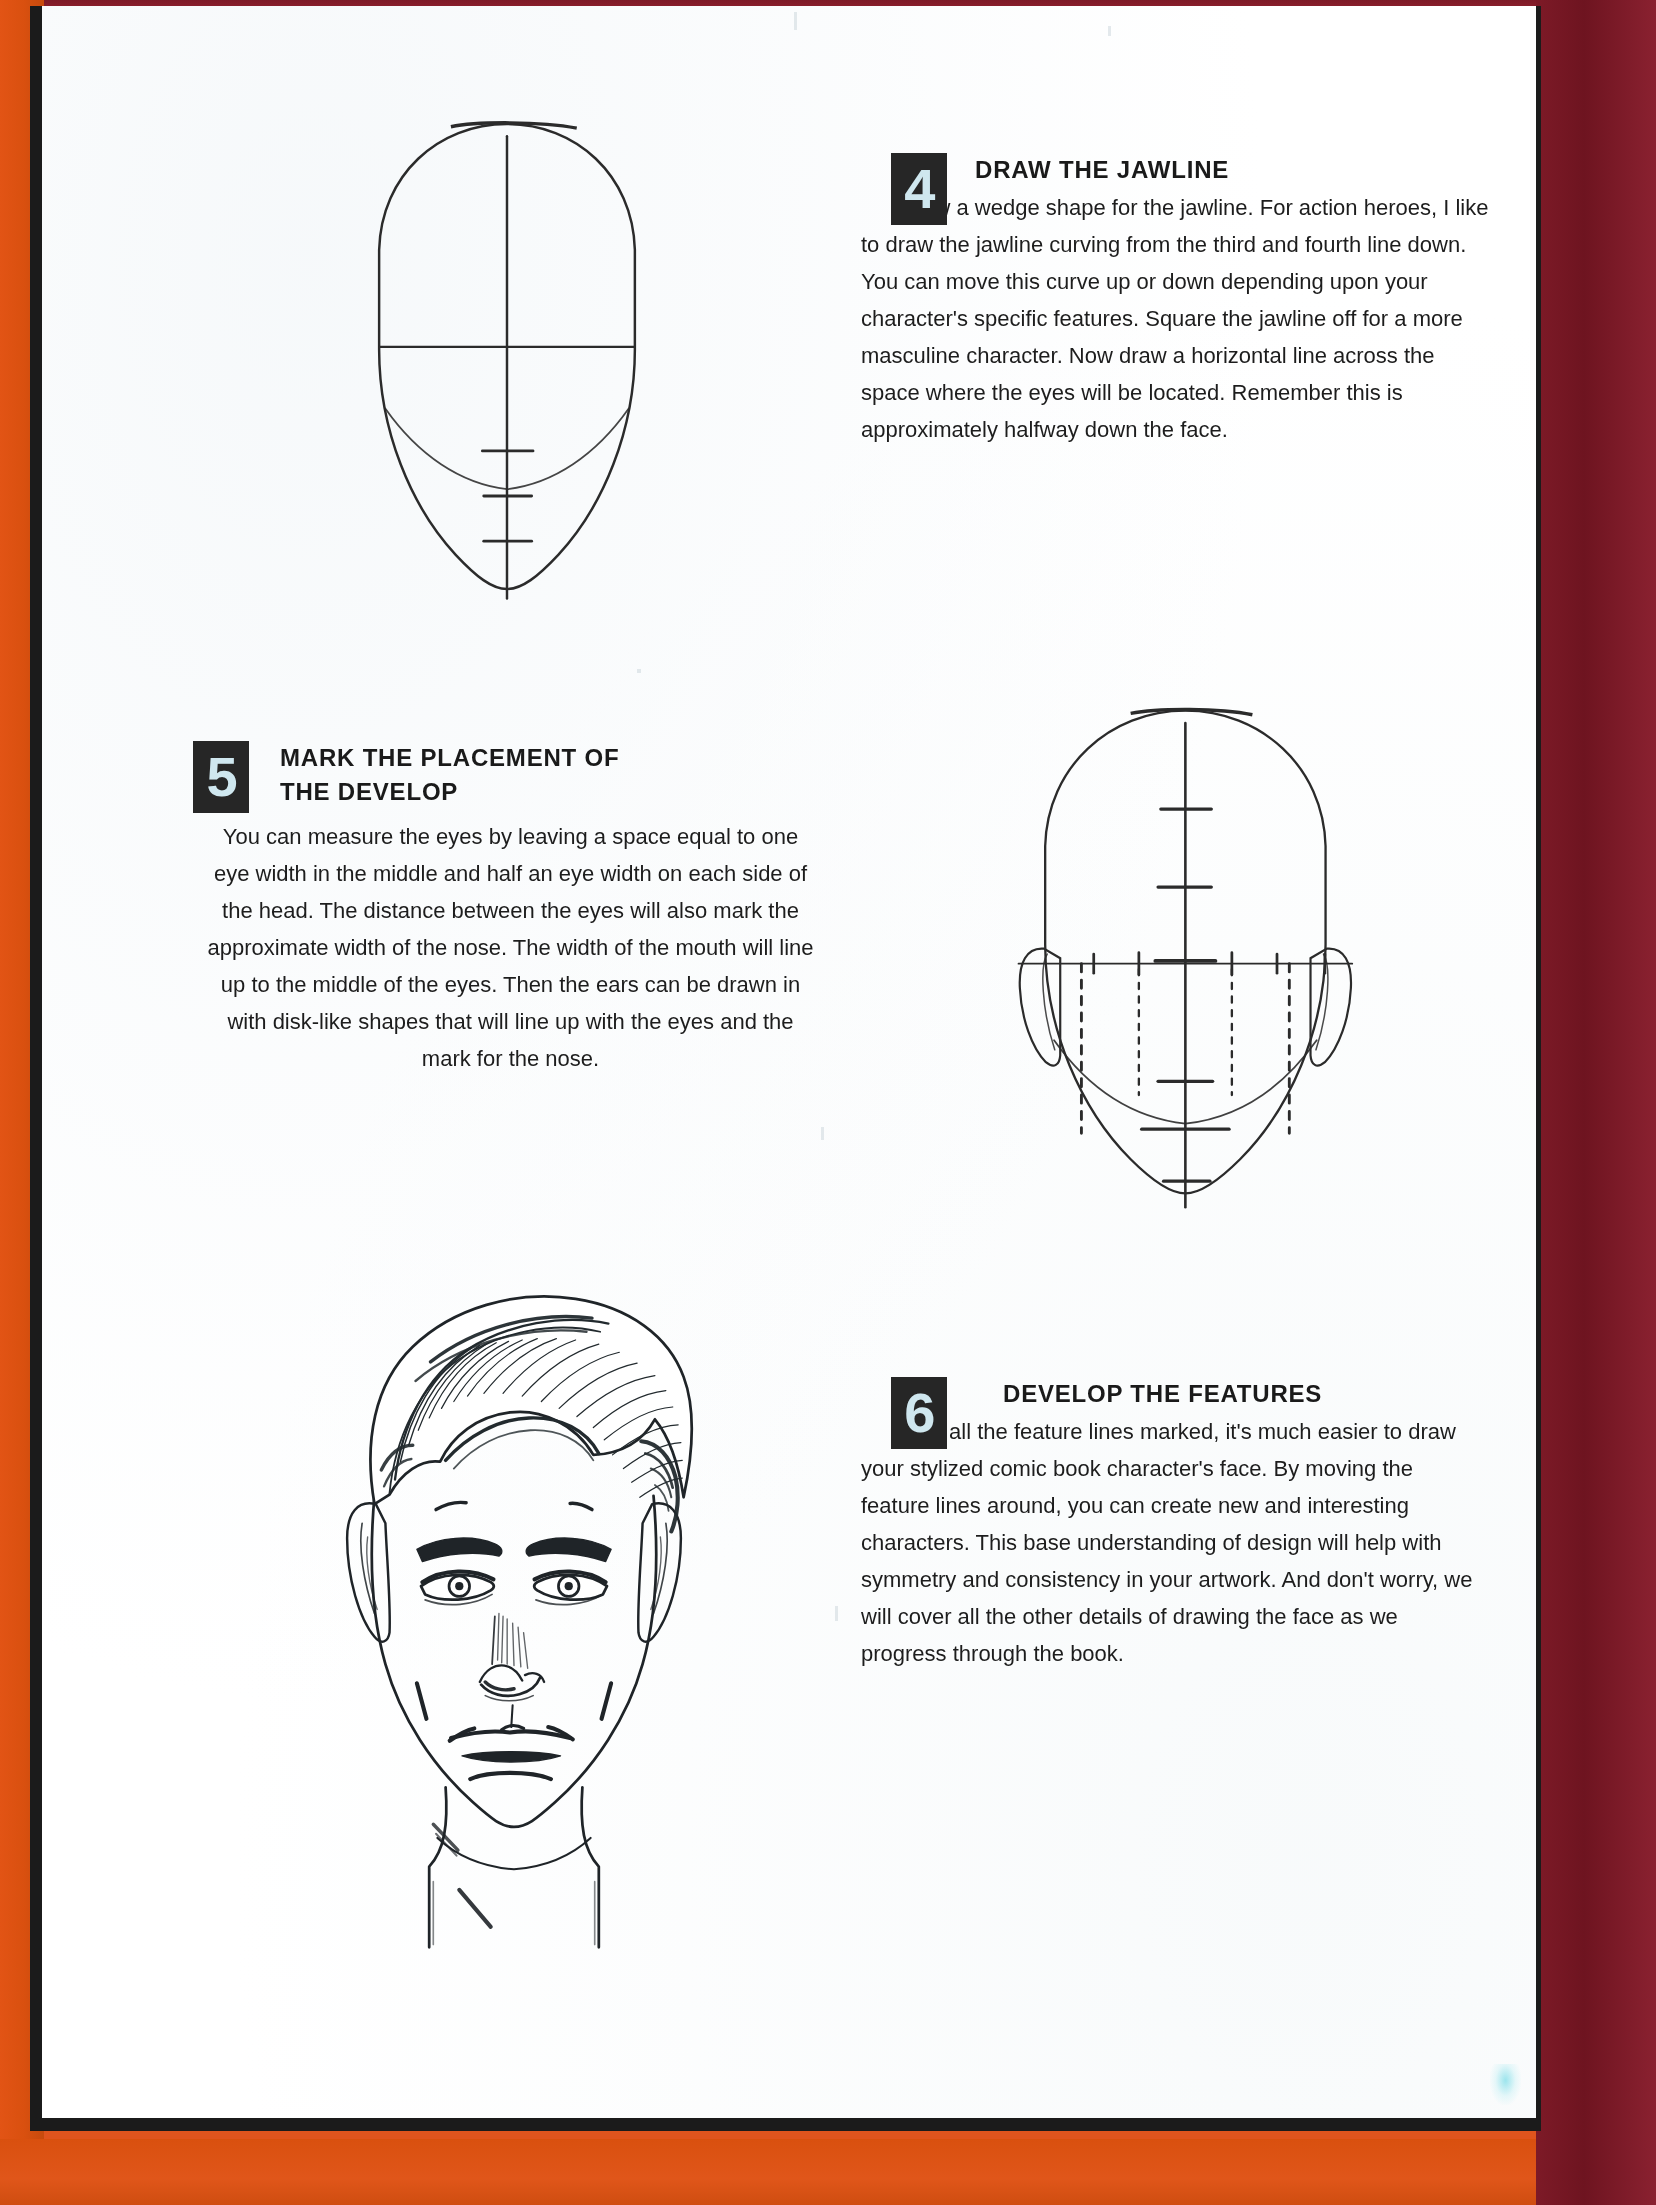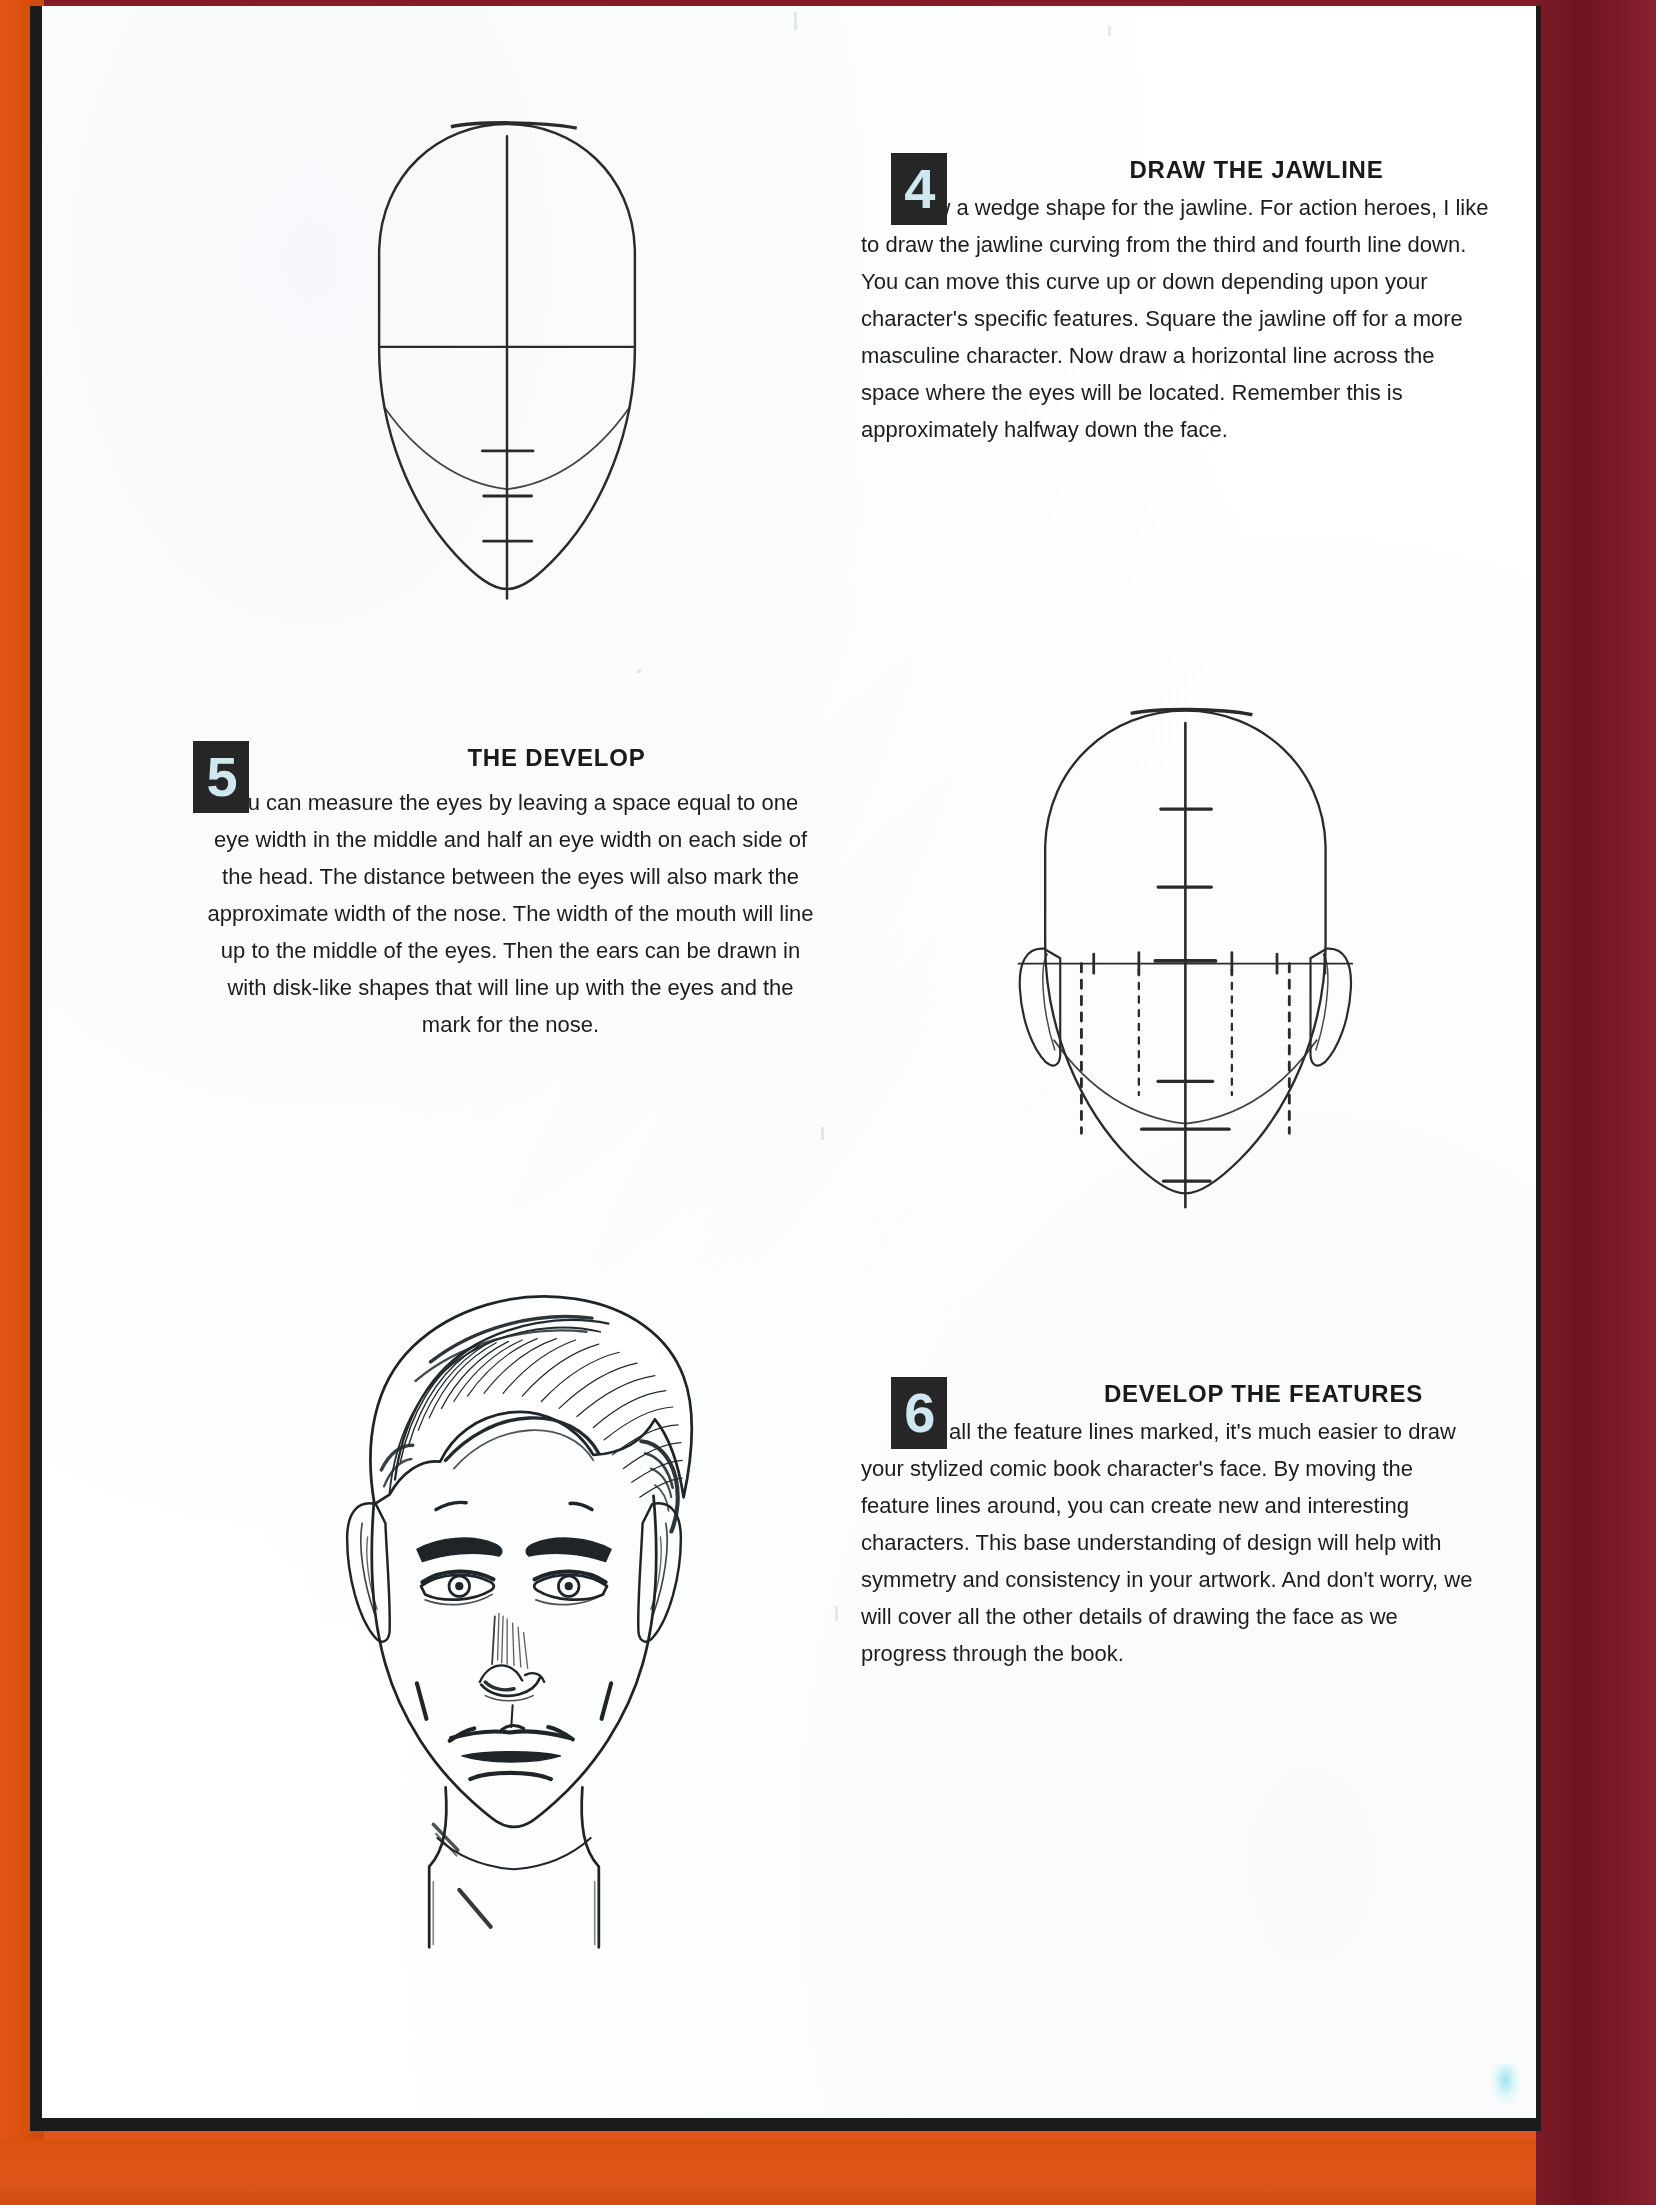--- a/index.html
+++ b/index.html
@@ -66,21 +66,20 @@
     letter-spacing: -1.4px;
     font-family: "Liberation Sans", sans-serif;
   }
   .step-title {
     font-size: 24px;
     font-weight: bold;
     letter-spacing: 0.8px;
     color: #1a1a1a;
     line-height: 34px;
     font-family: "Liberation Sans", sans-serif;
-    text-align: center;
   }
   .step-body {
     font-size: 22px;
     line-height: 37px;
     color: #1d1d1d;
     font-family: "Liberation Sans", sans-serif;
   }
   .indent { display: inline-block; width: 38px; }
 
   
@@ -318,20 +317,21 @@
       <div class="badge">4</div>
       <div class="head-col">
         <div class="step-title">DRAW THE JAWLINE</div>
       </div>
       <div class="step-body"><span class="indent"></span><span>Draw a wedge shape for the jawline. For action heroes, I like to draw the jawline curving from the third and fourth line down. You can move this curve up or down depending upon your character's specific features. Square the jawline off for a more masculine character. Now draw a horizontal line across the space where the eyes will be located. Remember this is approximately halfway down the face.</span></div>
     </div>
 
     <div class="step" id="step5">
       <div class="badge">5</div>
       <div class="head-col">
+        <div class="step-title">MARK THE PLACEMENT OF</div>
         <div class="step-title">THE DEVELOP</div>
       </div>
       <div class="step-body">You can measure the eyes by leaving a space equal to one eye width in the middle and half an eye width on each side of the head. The distance between the eyes will also mark the approximate width of the nose. The width of the mouth will line up to the middle of the eyes. Then the ears can be drawn in with disk-like shapes that will line up with the eyes and the mark for the nose.</div>
     </div>
 
     <div class="step" id="step6">
       <div class="badge">6</div>
       <div class="head-col">
         <div class="step-title">DEVELOP THE FEATURES</div>
       </div>

